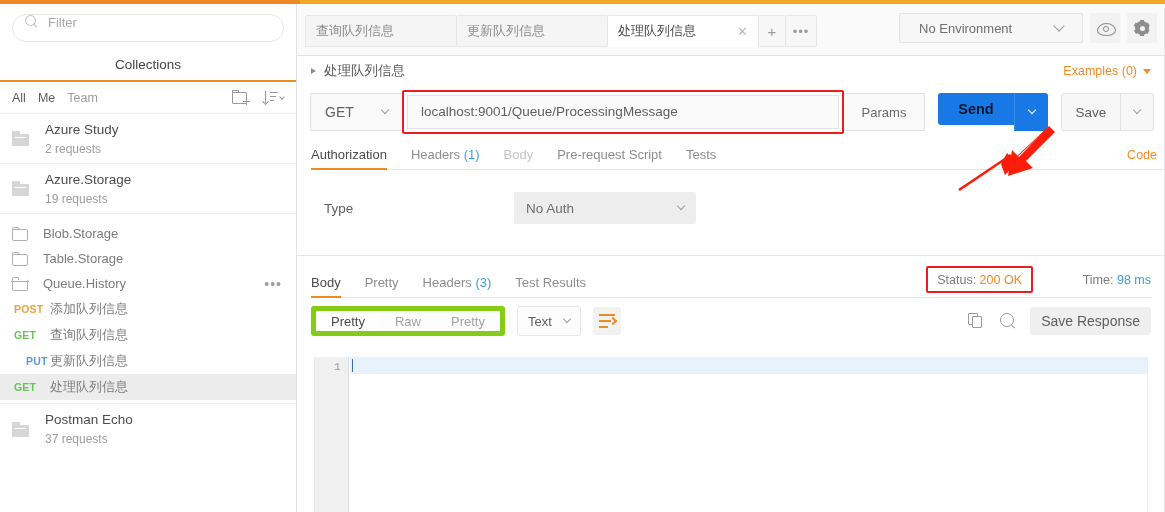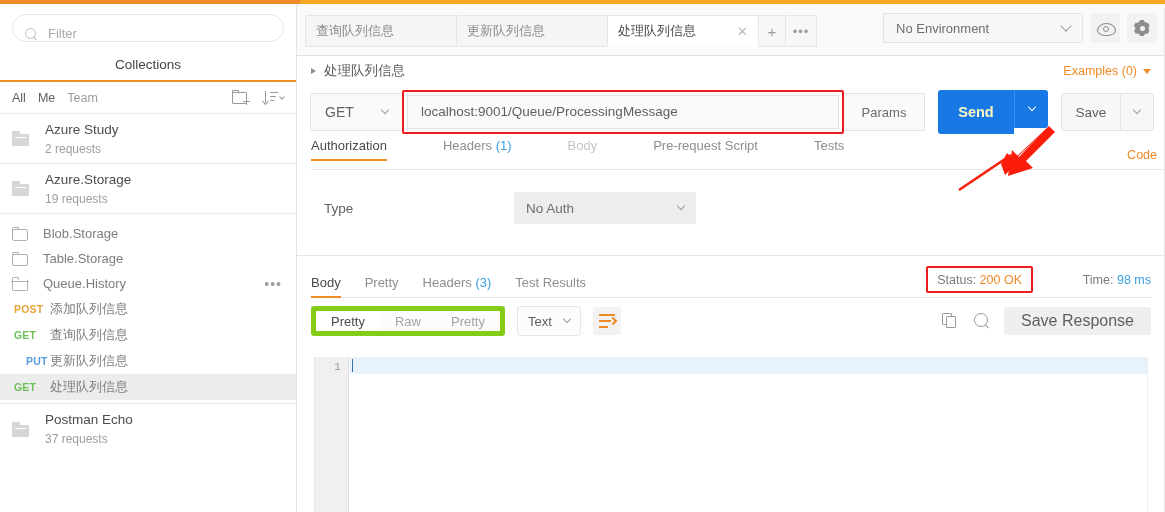--- a/index.html
+++ b/index.html
@@ -18,21 +18,21 @@
   .top-strip .left { position:absolute; left:0; top:0; width:300px; height:4px; background:#ef8b27; }
 
   
   .sidebar {
     position:absolute; left:0; top:4px; width:297px; height:508px;
     background:#fff; border-right:1px solid #e2e2e2;
   }
   .filter-wrap { padding:10px 12px 6px 12px; }
   .filter-box {
     height:28px; border:1px solid #e6e6e6; border-radius:14px;
-    display:flex; align-items:flex-end; padding:0 12px; background:#fff;
+    display:flex; align-items:flex-start; padding:0 12px; background:#fff;
   }
   .filter-box .magnifier { width:13px; height:13px; position:relative; margin-right:10px; flex:none; }
   .filter-box .magnifier::before {
     content:""; position:absolute; left:0; top:0; width:9px; height:9px;
     border:1.3px solid #bdbdbd; border-radius:50%;
   }
   .filter-box .magnifier::after {
     content:""; position:absolute; left:8px; top:8px; width:5px; height:1.3px;
     background:#bdbdbd; transform:rotate(45deg); transform-origin:left center;
   }
@@ -152,22 +152,22 @@
   .rtab .tname { flex:1; }
   .rtab .tclose { color:#b9b9b9; font-size:13px; margin-left:8px; }
   .tab-mini {
     width:28px; height:32px; display:flex; align-items:center; justify-content:center;
     border:1px solid #e6e6e6; background:#f7f7f7; color:#9b9b9b; font-size:15px;
     margin-right:-1px; cursor:pointer; border-radius:2px 2px 0 0;
   }
   .tab-mini.dots-btn { width:32px; font-size:13px; letter-spacing:1px; }
   .tabbar-right { position:absolute; right:8px; top:9px; display:flex; align-items:center; }
   .env-select {
-    width:200px; height:30px; border:1px solid #e3e3e3; background:#f7f7f7; border-radius:2px;
-    display:flex; align-items:center; padding:0 12px; color:#6e6e6e; font-size:13px; cursor:pointer;
+    width:184px; height:30px; border:1px solid #e3e3e3; background:#f7f7f7; border-radius:2px;
+    display:flex; align-items:center; padding:0 19px; color:#6e6e6e; font-size:13px; cursor:pointer;
   }
   .env-select .lbl { flex:1; }
   .chev {
     width:8px; height:8px; border-right:1.6px solid #9d9d9d; border-bottom:1.6px solid #9d9d9d;
     transform:rotate(45deg); margin-top:-4px; flex:none;
   }
   .chev.sm { width:6px; height:6px; border-width:1.4px; }
   .eye-btn, .gear-btn {
     width:30px; height:30px; margin-left:7px; display:flex; align-items:center; justify-content:center;
     cursor:pointer; background:#f2f2f2; border-radius:2px;
@@ -228,40 +228,40 @@
     font-size:13.5px; color:#5f5f5f; font-family:"Liberation Sans", sans-serif;
     outline:none; line-height:34px;
   }
   .params-btn {
     height:38px; min-width:82px; border:1px solid #e3e3e3; background:#fafafa;
     display:flex; align-items:center; justify-content:center; color:#6b6b6b; font-size:13px;
     cursor:pointer; margin-left:-1px;
   }
   .send-group { display:flex; margin-left:13px; }
   .send-btn {
-    width:76px; height:44px; background:#1878e6; color:#fef9c3; font-size:14.5px; font-weight:bold;
+    width:76px; height:32px; background:#1878e6; color:#0f172a; font-size:14.5px; font-weight:bold;
     display:flex; align-items:center; justify-content:center; cursor:pointer; border-radius:3px 0 0 3px;
   }
   .send-caret {
     width:34px; height:38px; background:#1878e6; display:flex; align-items:center; justify-content:center;
     cursor:pointer; border-left:1px solid #3b8cf0; border-radius:0 3px 3px 0;
   }
   .send-caret .chev { border-color:#fff; }
   .save-group { display:flex; margin-left:13px; }
   .save-btn {
     width:60px; height:38px; background:#f7f7f7; border:1px solid #e3e3e3; color:#5f5f5f; font-size:13.5px;
     display:flex; align-items:center; justify-content:center; cursor:pointer; border-radius:3px 0 0 3px;
   }
   .save-caret {
     width:33px; height:38px; background:#f7f7f7; border:1px solid #e3e3e3; border-left:none;
     display:flex; align-items:center; justify-content:center; cursor:pointer; border-radius:0 3px 3px 0;
   }
 
   
-  .reqtabs { height:32px; display:flex; align-items:flex-start; padding:0 14px; position:relative;gap:32px; }
+  .reqtabs { height:32px; display:flex; align-items:flex-end; padding:0 14px; position:relative; }
   .reqtabs::after { content:""; position:absolute; left:14px; right:0; bottom:0; height:1px; background:#e6e6e6; }
   .rt {
     font-size:13px; color:#8e8e8e; padding:0 0 8px 0; margin-right:24px; cursor:pointer;
     position:relative; z-index:2;
   }
   .rt.active { color:#4a4a4a; }
   .rt.active::after {
     content:""; position:absolute; left:0; right:0; bottom:0; height:2.5px; background:#ef8b27;
   }
   .rt.dim { color:#c4c4c4; }
@@ -325,21 +325,21 @@
   .search-icon2::before {
     content:""; position:absolute; left:0; top:0; width:12px; height:12px;
     border:1.4px solid #9b9b9b; border-radius:50%;
   }
   .search-icon2::after {
     content:""; position:absolute; left:11px; top:11px; width:5px; height:1.4px;
     background:#9b9b9b; transform:rotate(45deg); transform-origin:left center;
   }
   .save-resp {
     height:28px; background:#efefef; border-radius:3px; display:flex; align-items:center;
-    padding:0 17px; font-size:16px; color:#5f5f5f; cursor:pointer;
+    padding:0 11px; font-size:14px; color:#5f5f5f; cursor:pointer;
   }
 
   
   .editor { position:absolute; left:314px; right:9px; top:357px; bottom:0; background:#fff;
             border-left:1px solid #e6e6e6; }
   .gutter { position:absolute; left:0; top:0; width:34px; bottom:0; background:#f0f0f0;
             border-right:1px solid #ddd; }
   .gutter .lnum { text-align:right; padding:3px 7px 0 0; font-size:11.5px; color:#9a9a9a;
                   font-family:"Liberation Mono", monospace; }
   .code-line { position:absolute; left:35px; right:0; top:0; height:17px; background:#e8f2fd; }

